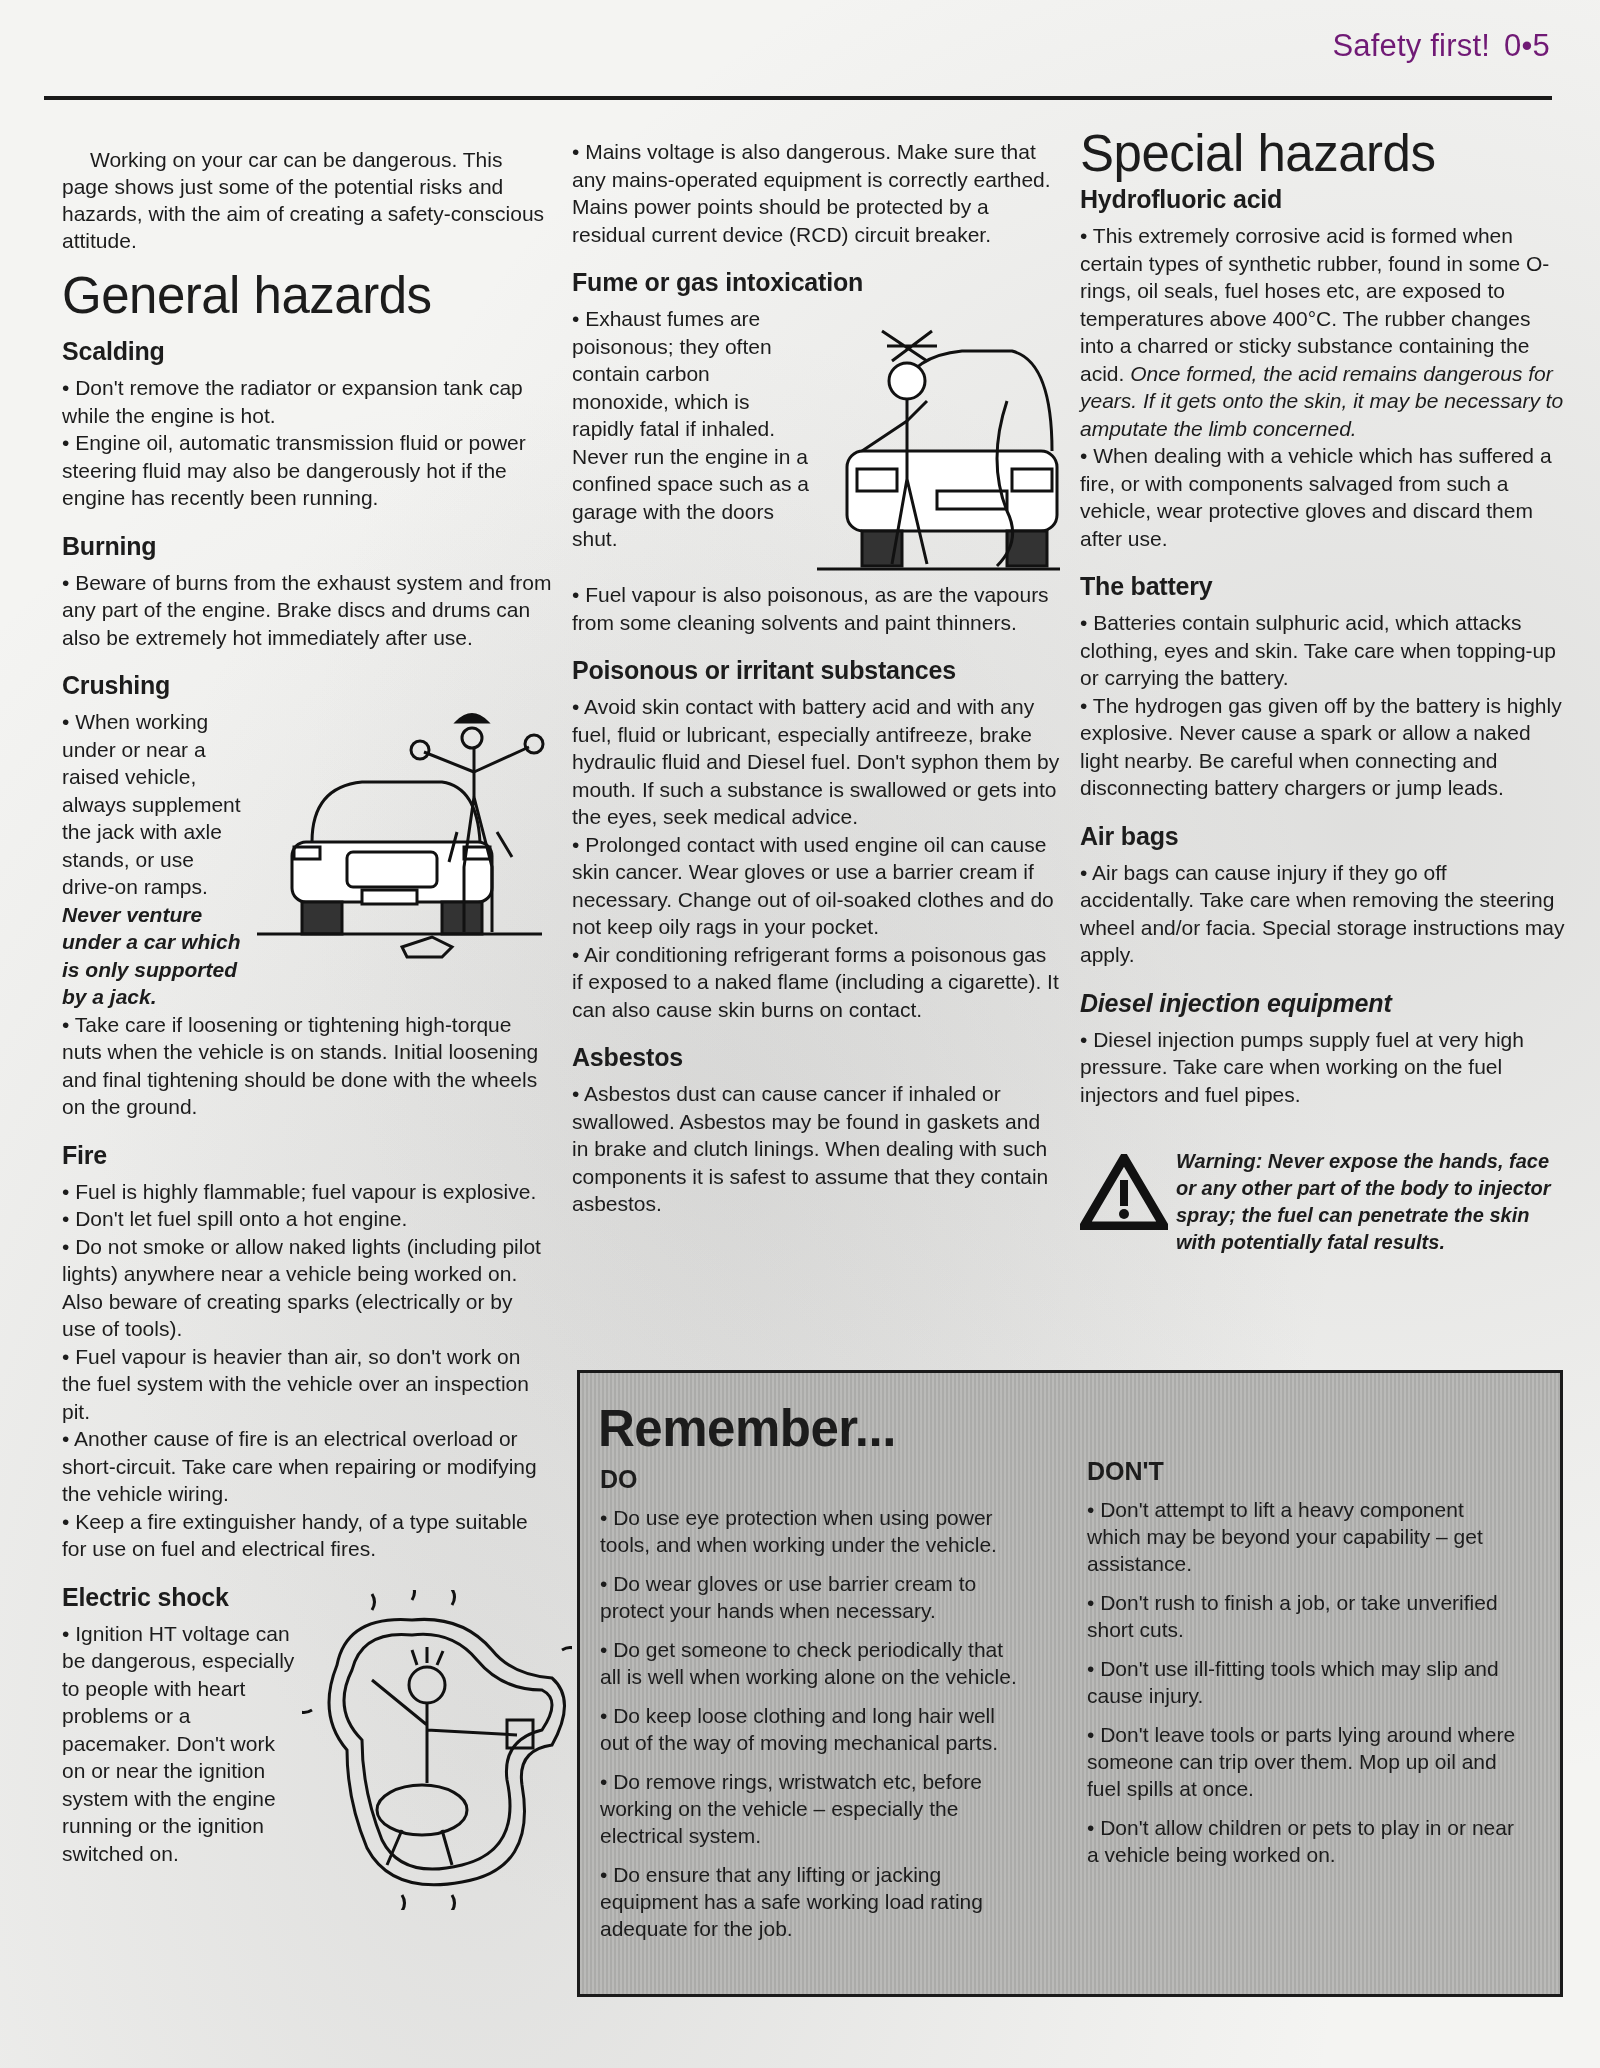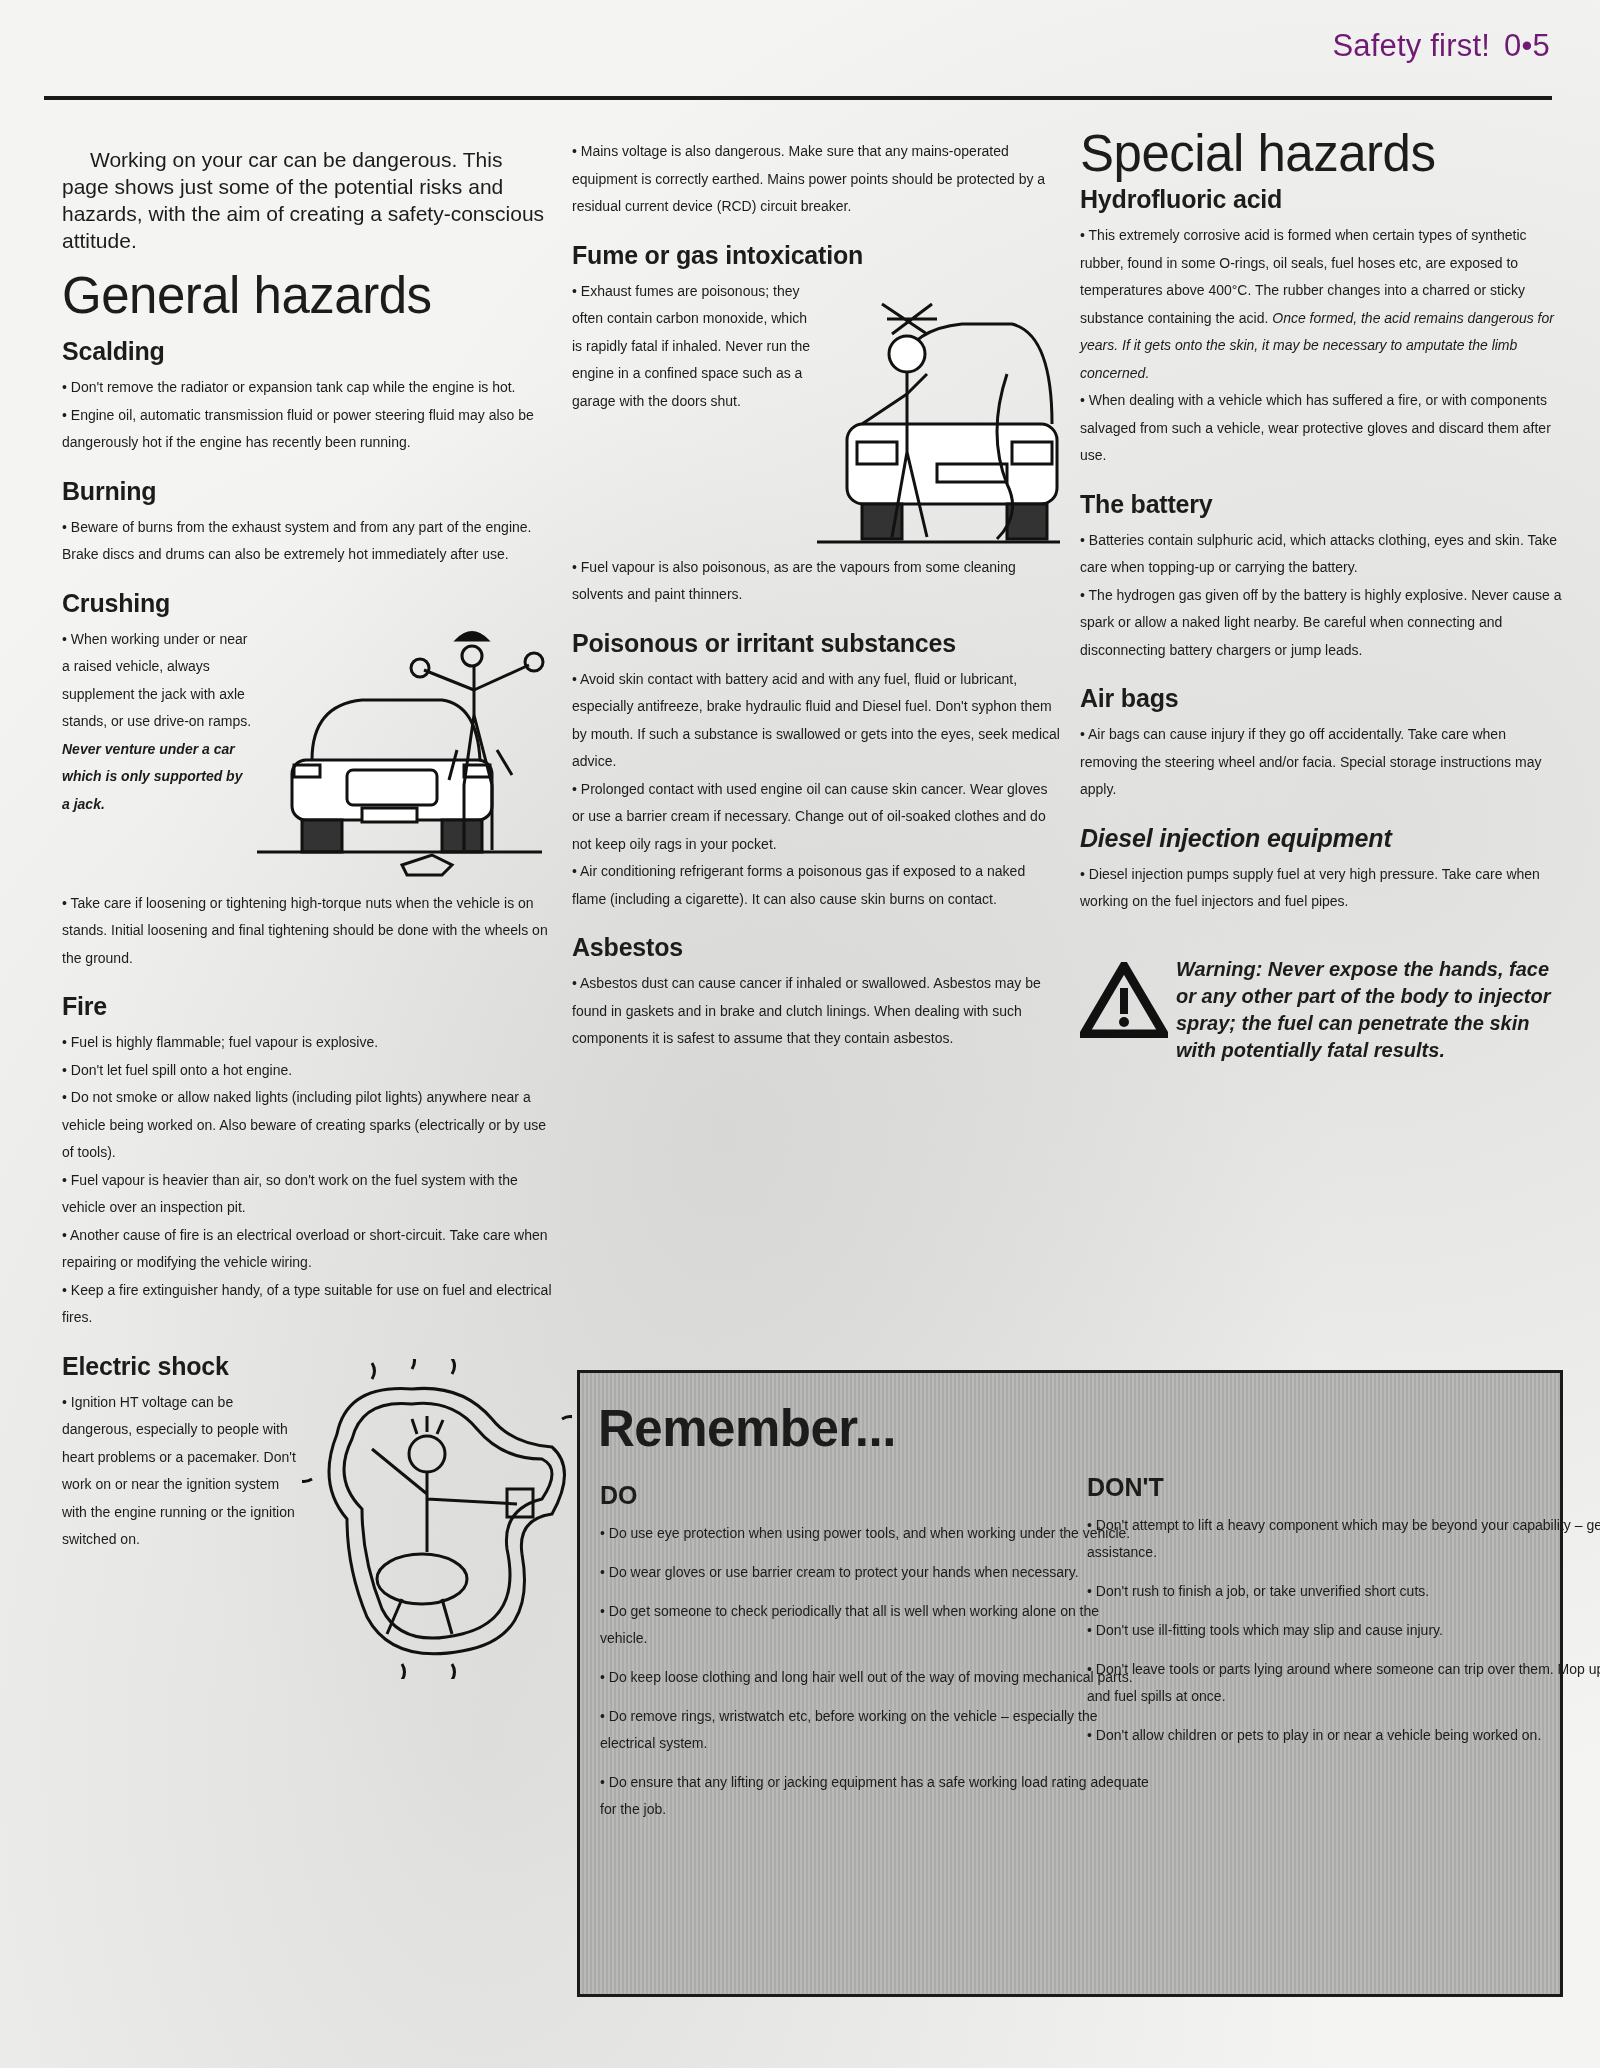--- a/index.html
+++ b/index.html
@@ -22,39 +22,39 @@
   .rule { position: absolute; top: 96px; left: 44px; width: 1508px; height: 4px; background: #1a1a1a; }
 
   .col { position: absolute; }
   .col-left { left: 62px; top: 146px; width: 490px; }
   .col-mid { left: 572px; top: 138px; width: 490px; }
   .col-right { left: 1080px; top: 128px; width: 485px; }
 
   .intro { font-size: 21px; line-height: 27px; text-indent: 28px; }
   .big-h { font-size: 51px; font-weight: normal; letter-spacing: -0.5px; line-height: 1.0; }
   .h2 { font-size: 25px; font-weight: bold; line-height: 1.0; margin-top: 18px; margin-bottom: 10px; letter-spacing: -0.2px; }
-  p.b { font-size: 14px; line-height: 27.5px; }
+  p.b { font-size: 21px; line-height: 27.5px; }
   .em-bold { font-weight: bold; font-style: italic; }
   .ital { font-style: italic; }
 
   .float-illus { float: right; }
   svg { display: block; }
 
   .warn { margin-top: 40px; font-size: 20px; line-height: 27px; font-weight: bold; font-style: italic; }
   .warn .tri { float: left; margin-right: 8px; margin-top: 6px; }
 
   .remember {
     position: absolute; left: 577px; top: 1370px; width: 986px; height: 627px;
     border: 3px solid #1a1a1a;
     background:
       repeating-linear-gradient(90deg, rgba(255,255,255,0.08) 0 2px, rgba(0,0,0,0.05) 2px 4px),
       #b4b4b2;
   }
   .remember .rtitle { position: absolute; left: 18px; top: 26px; font-size: 51px; font-weight: bold; letter-spacing: -0.5px; }
-  .remember .rcol { position: absolute; top: 92px; width: 550px; margin-top: 16px; }
+  .remember .rcol { position: absolute; top: 92px; width: 429px; }
   .remember .rcol.do { left: 20px; }
   .remember .rcol.dont { left: 507px; top: 84px; }
   .remember .rh { font-size: 25px; font-weight: bold; margin-bottom: 10px; }
   .remember p.b { margin-bottom: 12px; line-height: 27px; }
 </style>
 </head>
 <body>
 
 <div class="header">
   <span>Safety first!</span><span class="pg">0•5</span>

